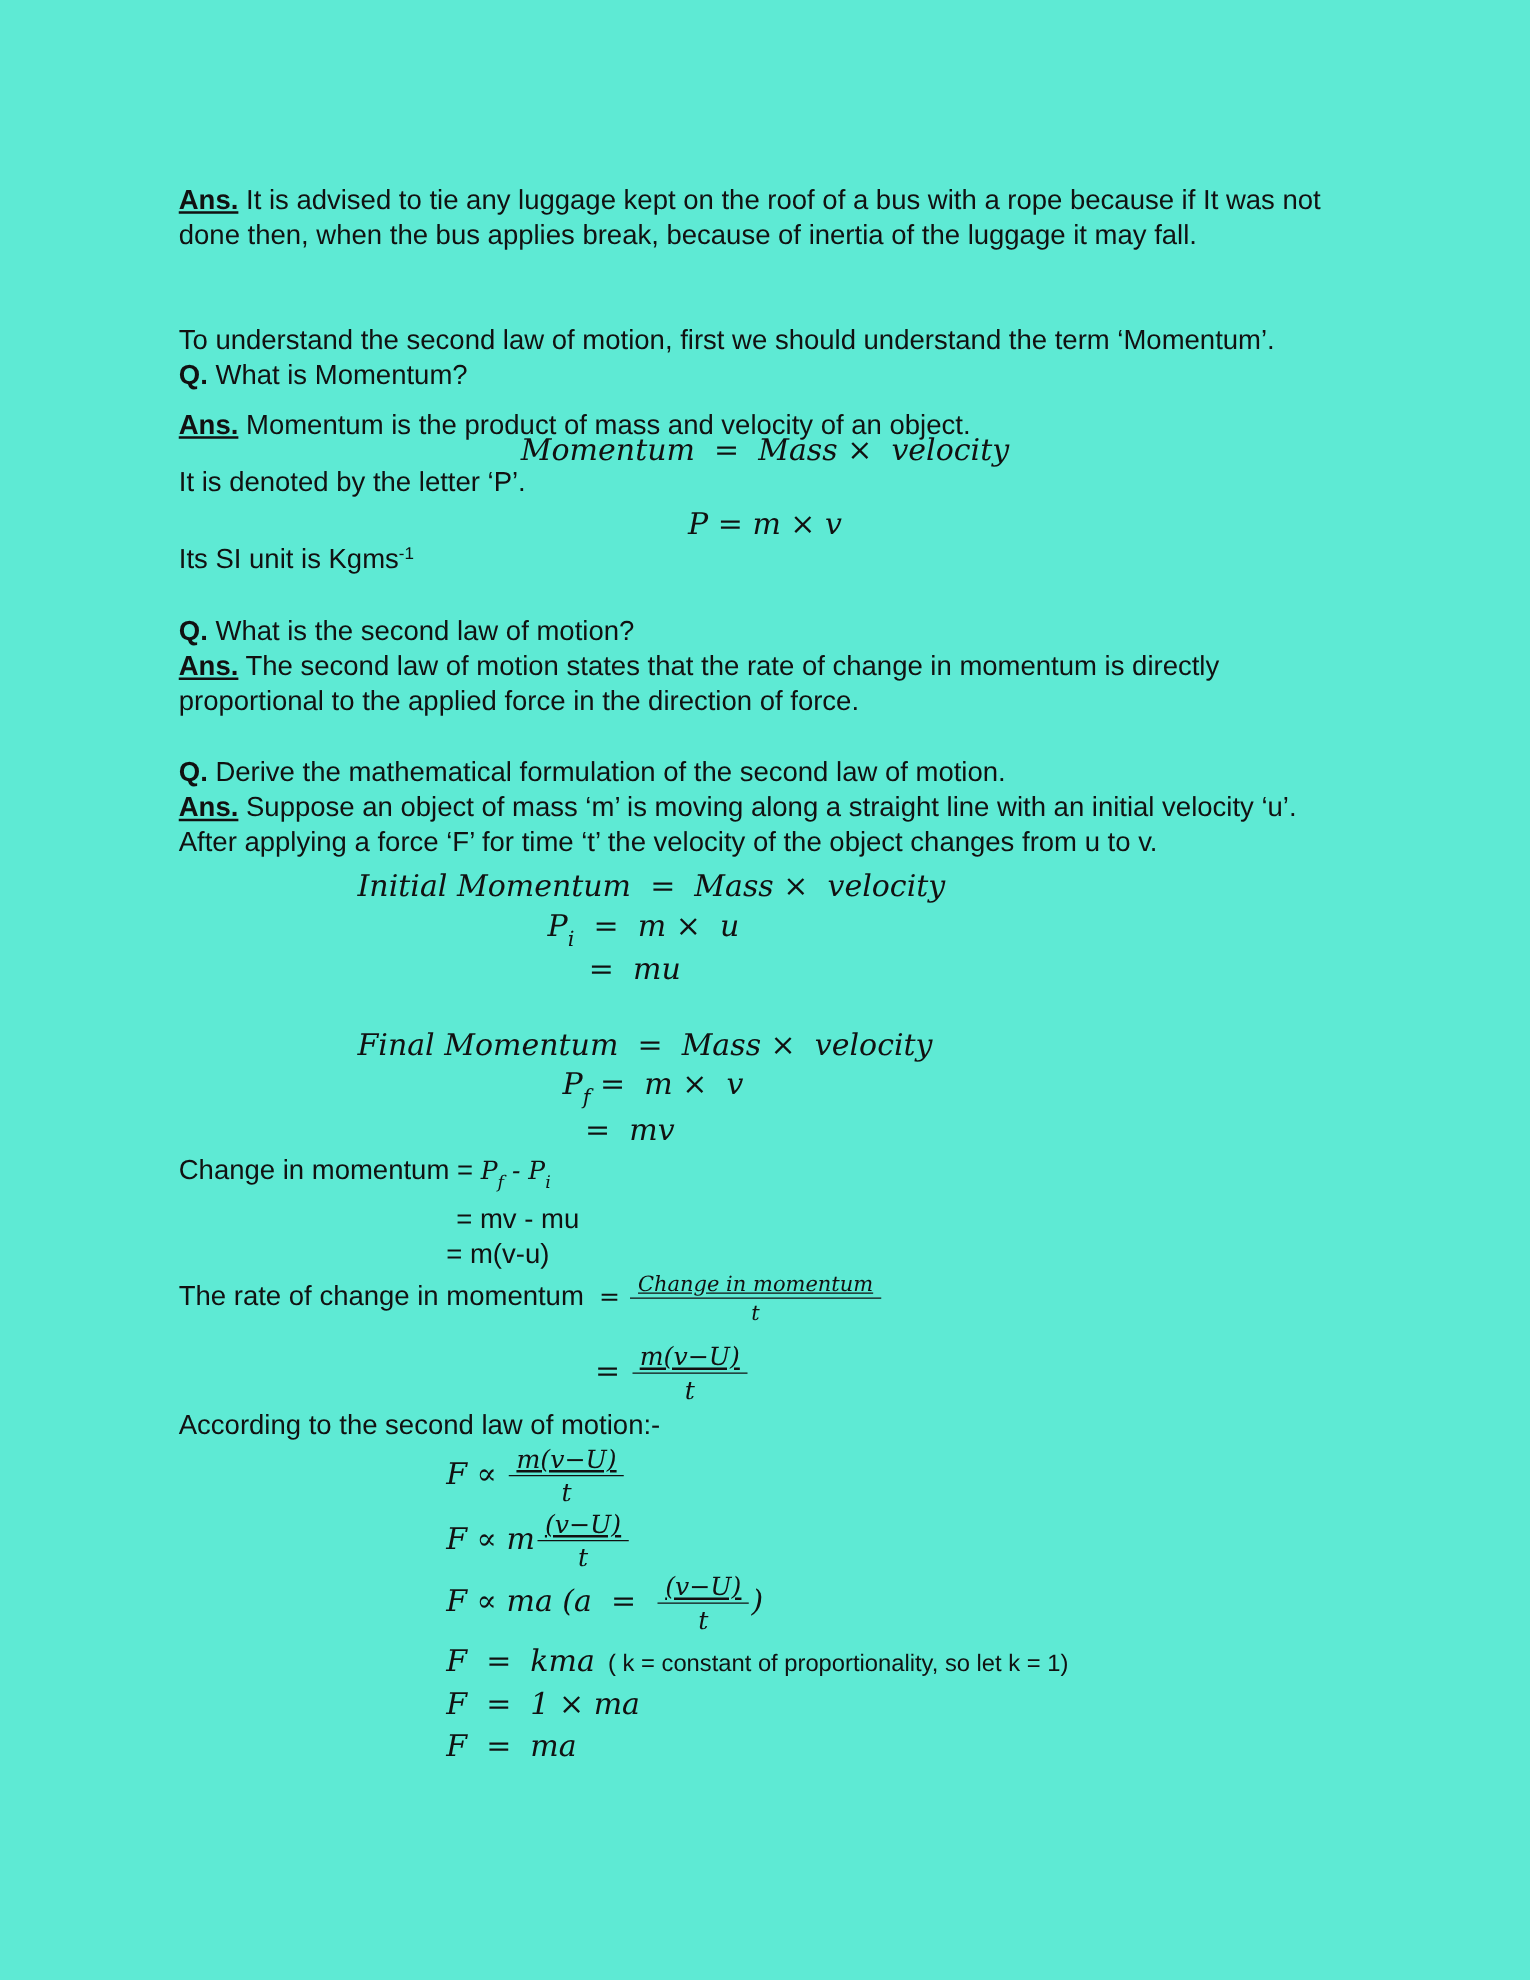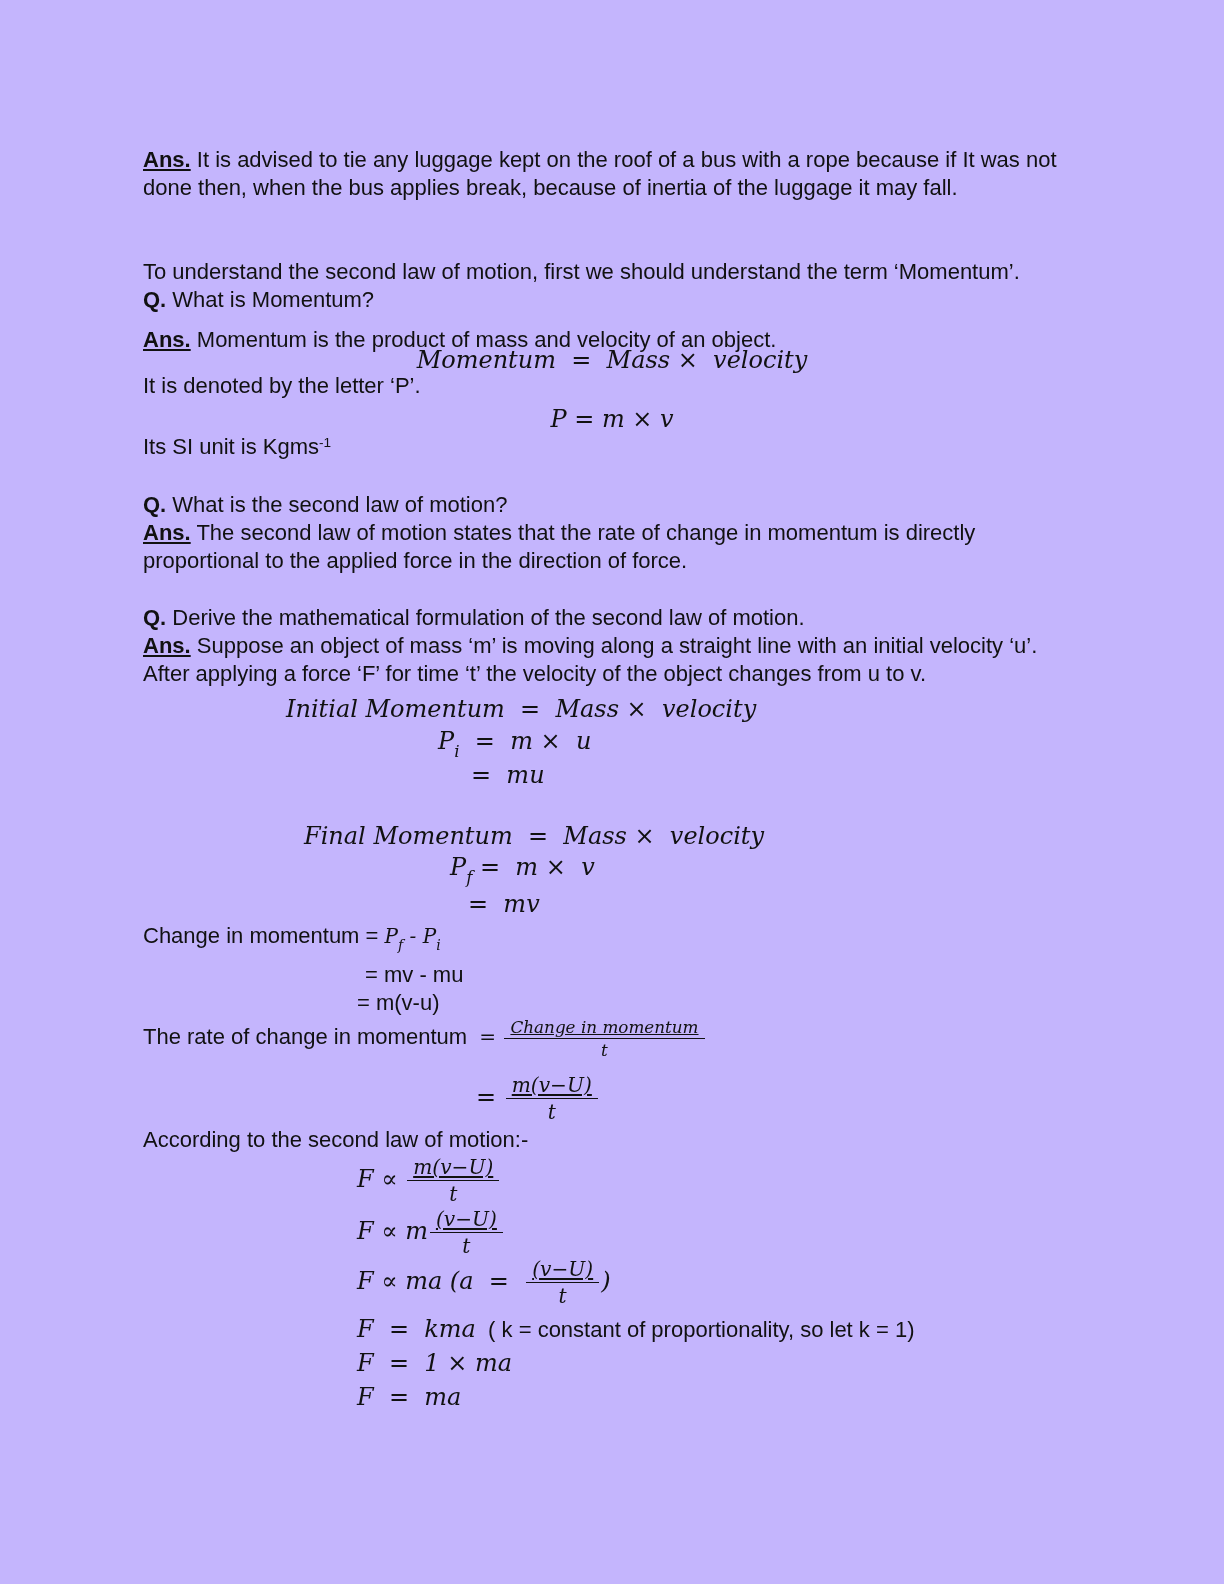--- a/index.html
+++ b/index.html
@@ -1,19 +1,19 @@
 <!DOCTYPE html>
 <html><head>
 <meta charset="utf-8">
 <style>
   html,body{margin:0;padding:0;background:#ffffff;}
   .page{
     position:relative;
     width:1224px;height:1584px;
-    background:#c4b5fd;
+    background:#5eead4;
     font-family:"Liberation Sans", sans-serif;
     font-size:22px;
     color:#111111;
     overflow:hidden;
   }
   .line{
     position:absolute;
     white-space:pre;
     line-height:28px;
   }
@@ -62,21 +62,21 @@
     border-bottom:1.7px solid #111;
     text-decoration:underline;
   }
   .frac .den{
     display:block;
     padding-top:2px;
   }
   .sansnote{
     font-family:"Liberation Sans", sans-serif;
     font-style:normal;
-    font-size:22px;
+    font-size:19px;
   }
 </style>
 </head>
 <body>
 
 <div class="page">
 
   <div class="line" style="left:143px;top:146px;"><span class="lbl ul">Ans.</span><span> It is advised to tie any luggage kept on the roof of a bus with a rope because if It was not</span></div>
   <div class="line" style="left:143px;top:174px;"><span>done then, when the bus applies break, because of inertia of the luggage it may fall.</span></div>
 
@@ -97,21 +97,21 @@
   <div class="line" style="left:143px;top:547px;"><span>proportional to the applied force in the direction of force.</span></div>
 
   <div class="line" style="left:143px;top:604px;"><span class="lbl">Q.</span><span> Derive the mathematical formulation of the second law of motion.</span></div>
   <div class="line" style="left:143px;top:632px;"><span class="lbl ul">Ans.</span><span> Suppose an object of mass ‘m’ is moving along a straight line with an initial velocity ‘u’.</span></div>
   <div class="line" style="left:143px;top:660px;"><span>After applying a force ‘F’ for time ‘t’ the velocity of the object changes from u to v.</span></div>
 
   <div class="mathline" style="left:286px;top:694px;"><span>Initial Momentum  =  Mass ×  velocity</span></div>
   <div class="mathline" style="left:438px;top:726px;"><span>P</span><sub class="msub">i</sub><span>  =  m ×  u</span></div>
   <div class="mathline" style="left:471px;top:760px;"><span>=  mu</span></div>
 
-  <div class="mathline" style="left:304px;top:821px;text-align:center;"><span>Final Momentum  =  Mass ×  velocity</span></div>
+  <div class="mathline" style="left:286px;top:821px;text-align:center;"><span>Final Momentum  =  Mass ×  velocity</span></div>
   <div class="mathline" style="left:450px;top:852px;"><span>P</span><sub class="msub">f</sub><span> =  m ×  v</span></div>
   <div class="mathline" style="left:468px;top:889px;"><span>=  mv</span></div>
 
   <div class="line" style="left:143px;top:921px;"><span>Change in momentum = </span><span class="math"><span>P</span><sub class="msub">f</sub><span> - </span><span>P</span><sub class="msub">i</sub></span></div>
   <div class="line" style="left:365px;top:961px;"><span>= mv - mu</span></div>
   <div class="line" style="left:357px;top:989px;"><span>= m(v-u)</span></div>
 
   <div class="line" style="left:143px;top:1018px;"><span>The rate of change in momentum  </span><span class="math"><span>=</span> <span class="frac"><span class="num">Change in momentum</span><span class="den">t</span></span></span></div>
 
   <div class="mathline" style="left:476px;top:1074px;"><span>=</span> <span class="frac"><span class="num">m(v−U)</span><span class="den">t</span></span></div>

